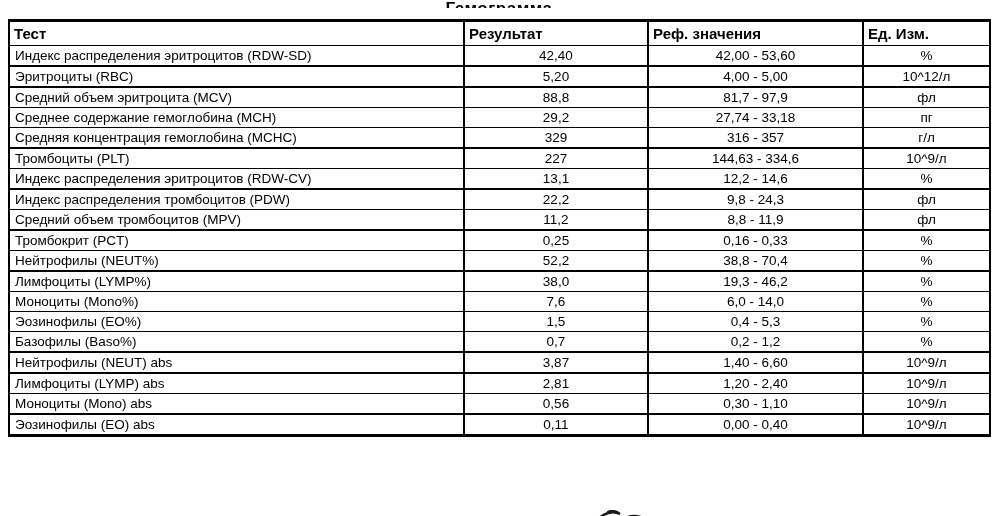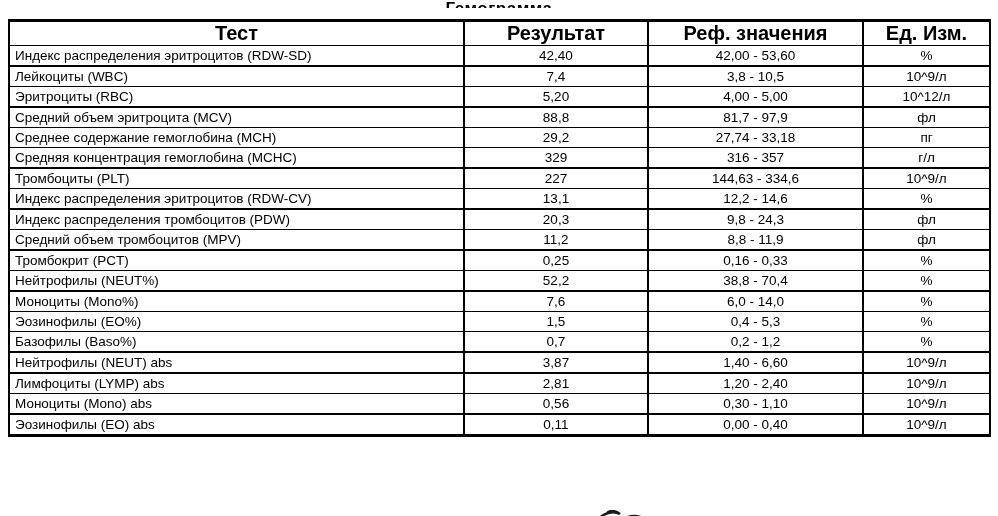--- a/index.html
+++ b/index.html
@@ -40,26 +40,26 @@
     border-left: 2px solid #000;
     border-right: 2px solid #000;
     border-bottom: 3px solid #000;
   }
   col.c-test   { width: 455px; }
   col.c-result { width: 184px; }
   col.c-ref    { width: 215px; }
   col.c-unit   { width: 127px; }
   th {
     height: 23px;
-    font-size: 20px;
+    font-size: 15px;
     font-weight: bold;
-    text-align: center;
+    text-align: left;
     vertical-align: middle;
     border-bottom: 1px solid #000;
-    padding: 0 18px;
+    padding: 0 4px;
     overflow: hidden;
     white-space: nowrap;
   }
   td {
     height: 19px;
     font-size: 13.5px;
     line-height: 14px;
     vertical-align: middle;
     border-bottom: 1px solid #000;
     padding: 0 4px;
@@ -104,26 +104,20 @@
         <th>Ед. Изм.</th>
       </tr>
     </thead>
     <tbody id="tbody">
         <tr class="thick">
           <td class="test">Индекс распределения эритроцитов (RDW-SD)</td>
           <td class="result">42,40</td>
           <td class="ref">42,00 - 53,60</td>
           <td class="unit">%</td>
         </tr>
-        <tr>
-          <td class="test">Лейкоциты (WBC)</td>
-          <td class="result">7,4</td>
-          <td class="ref">3,8 - 10,5</td>
-          <td class="unit">10^9/л</td>
-        </tr>
         <tr class="thick">
           <td class="test">Эритроциты (RBC)</td>
           <td class="result">5,20</td>
           <td class="ref">4,00 - 5,00</td>
           <td class="unit">10^12/л</td>
         </tr>
         <tr>
           <td class="test">Средний объем эритроцита (MCV)</td>
           <td class="result">88,8</td>
           <td class="ref">81,7 - 97,9</td>
@@ -148,40 +142,46 @@
           <td class="unit">10^9/л</td>
         </tr>
         <tr class="thick">
           <td class="test">Индекс распределения эритроцитов (RDW-CV)</td>
           <td class="result">13,1</td>
           <td class="ref">12,2 - 14,6</td>
           <td class="unit">%</td>
         </tr>
         <tr>
           <td class="test">Индекс распределения тромбоцитов (PDW)</td>
-          <td class="result">20,3</td>
+          <td class="result">22,2</td>
           <td class="ref">9,8 - 24,3</td>
           <td class="unit">фл</td>
         </tr>
         <tr class="thick">
           <td class="test">Средний объем тромбоцитов (MPV)</td>
           <td class="result">11,2</td>
           <td class="ref">8,8 - 11,9</td>
           <td class="unit">фл</td>
         </tr>
         <tr>
           <td class="test">Тромбокрит (PCT)</td>
           <td class="result">0,25</td>
           <td class="ref">0,16 - 0,33</td>
           <td class="unit">%</td>
         </tr>
         <tr class="thick">
           <td class="test">Нейтрофилы (NEUT%)</td>
           <td class="result">52,2</td>
           <td class="ref">38,8 - 70,4</td>
+          <td class="unit">%</td>
+        </tr>
+        <tr>
+          <td class="test">Лимфоциты (LYMP%)</td>
+          <td class="result">38,0</td>
+          <td class="ref">19,3 - 46,2</td>
           <td class="unit">%</td>
         </tr>
         <tr>
           <td class="test">Моноциты (Mono%)</td>
           <td class="result">7,6</td>
           <td class="ref">6,0 - 14,0</td>
           <td class="unit">%</td>
         </tr>
         <tr>
           <td class="test">Эозинофилы (EO%)</td>

